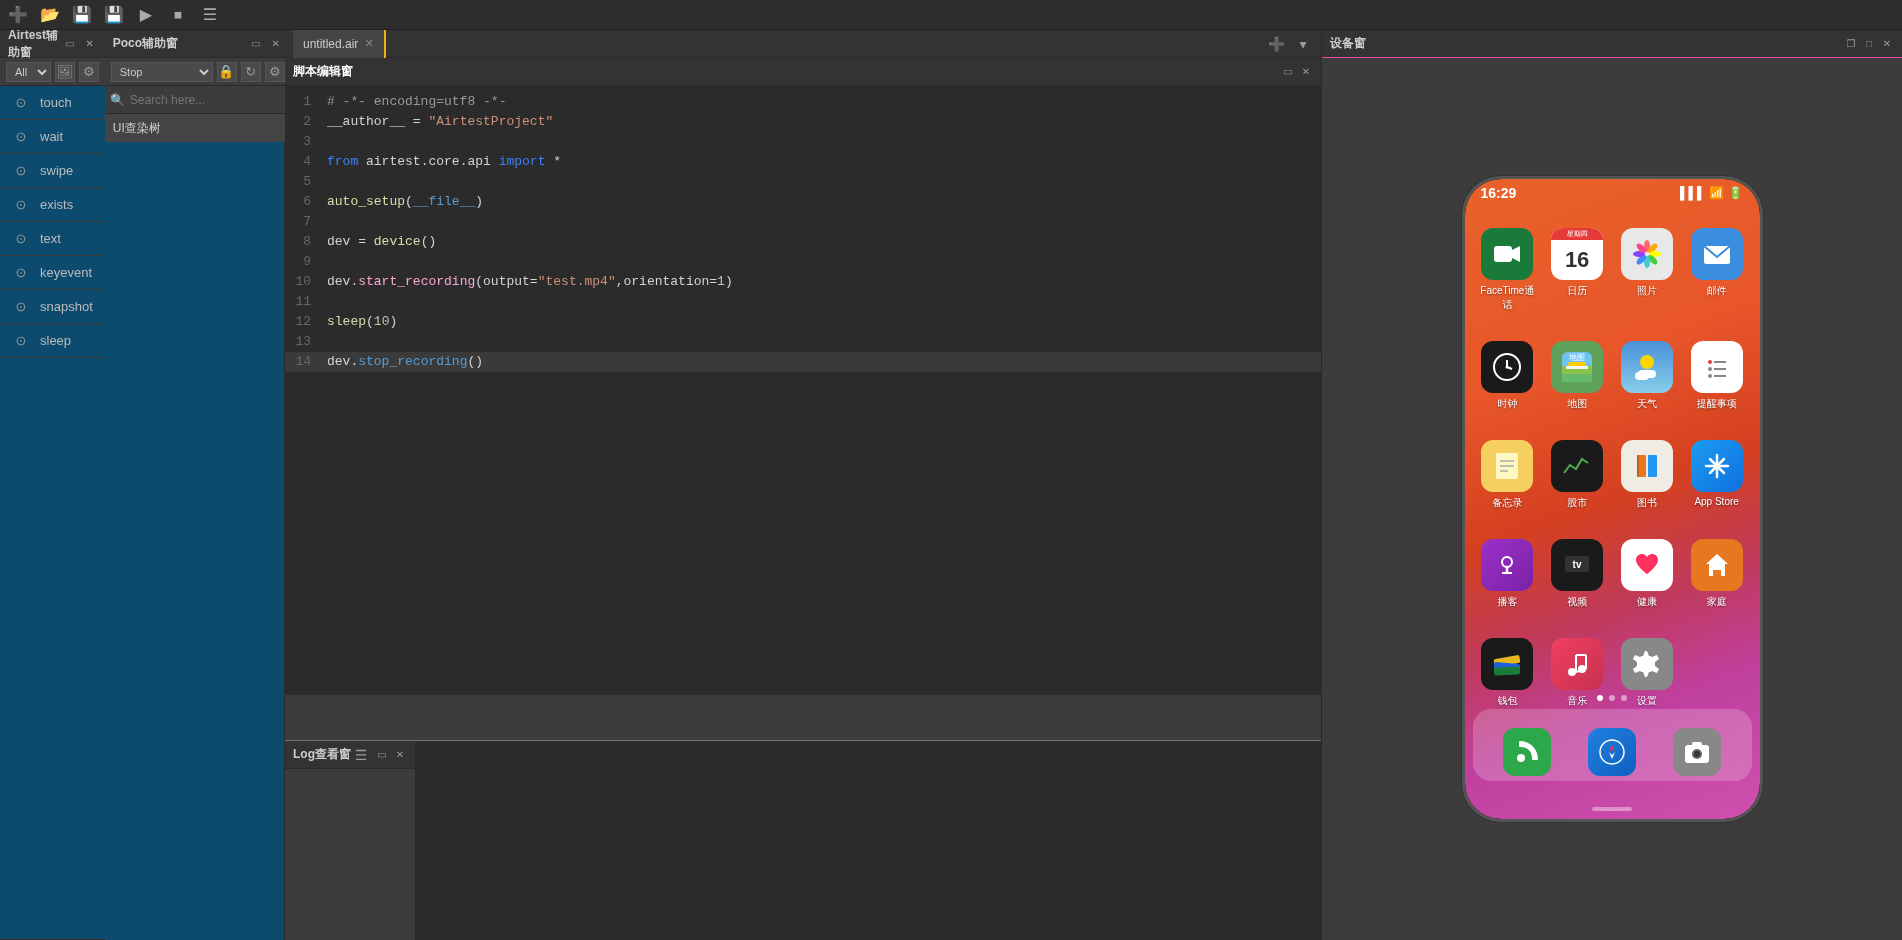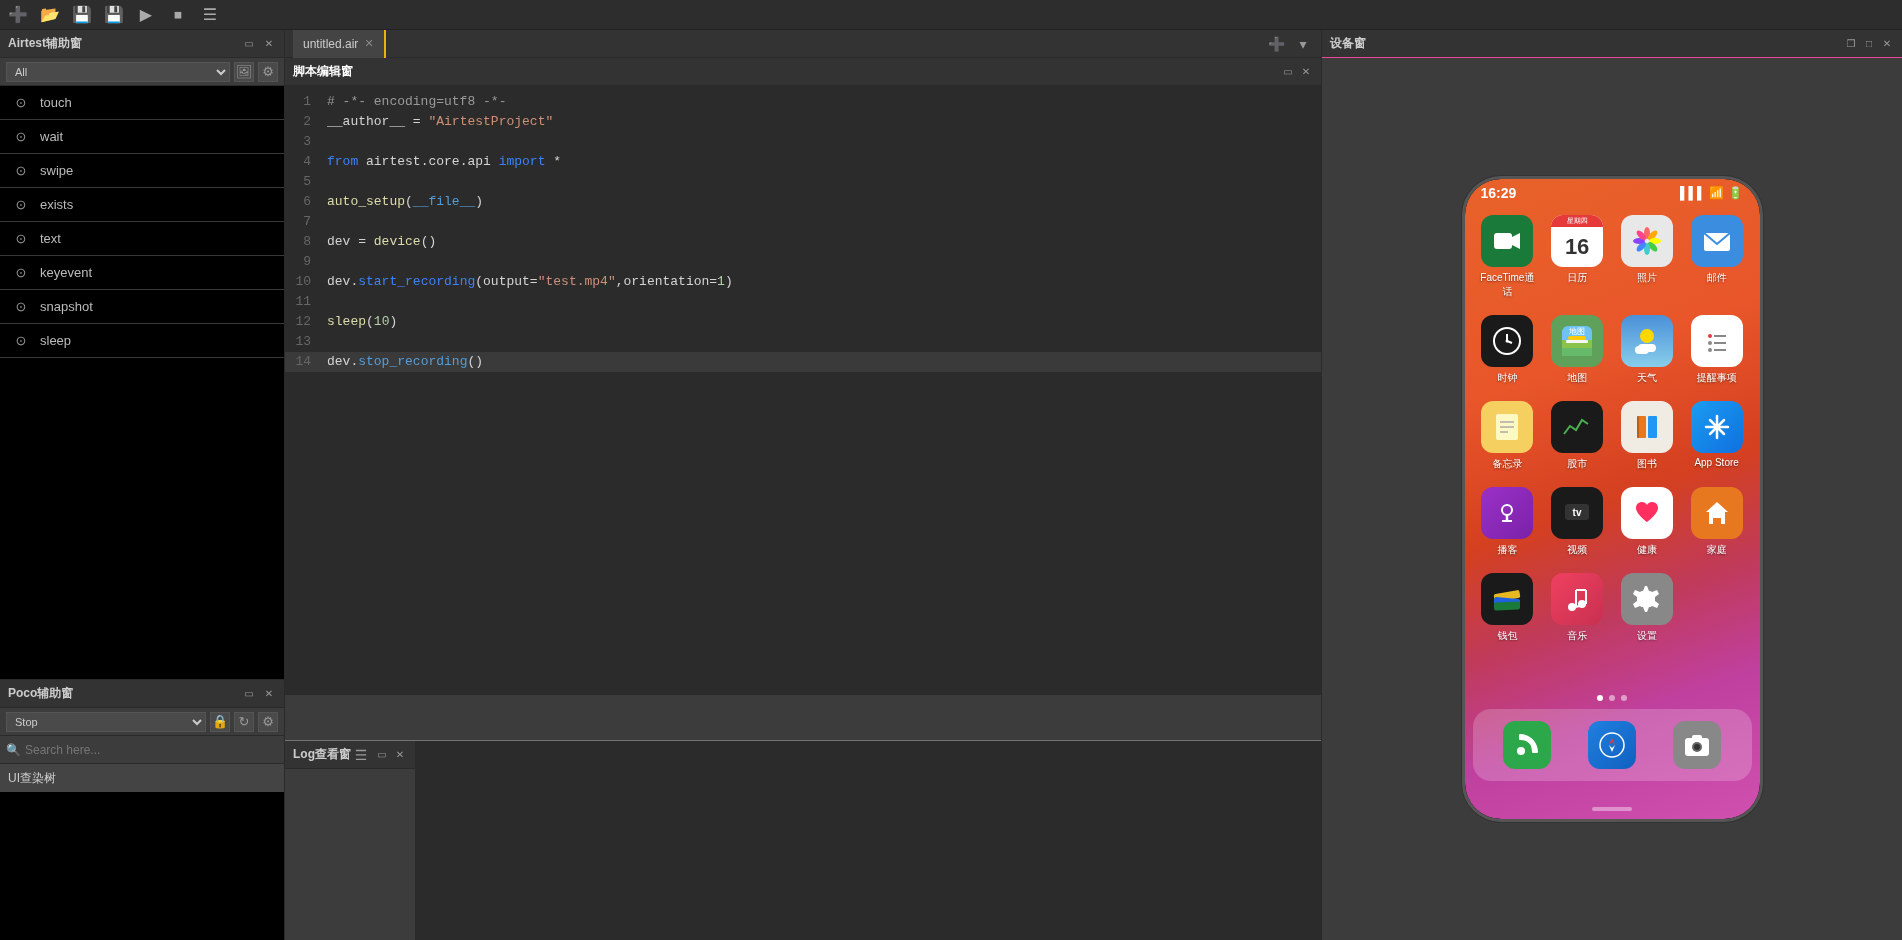--- a/index.html
+++ b/index.html
@@ -41,22 +41,22 @@
     #main {
       display: flex;
       flex: 1;
       overflow: hidden;
     }
 
     
     #left-panel {
       width: 285px;
       display: flex;
-      flex-direction: column;
-      background: #000000;
+      flex-direction: row;
+      background: #0c4a6e;
       border-right: 1px solid #2a2a2a;
       flex-shrink: 0;
     }
 
     
     #airtest-panel {
       flex: 1;
       display: flex;
       flex-direction: column;
       border-bottom: 1px solid #2a2a2a;
@@ -402,20 +402,21 @@
       grid-template-columns: repeat(4, 1fr);
       gap: 8px;
       padding: 8px 12px;
     }
     .app-icon-wrap {
       display: flex;
       flex-direction: column;
       align-items: center;
       gap: 4px;
       cursor: pointer;
+      margin-top: 13px;
     }
     .app-icon {
       width: 52px;
       height: 52px;
       border-radius: 12px;
       display: flex;
       align-items: center;
       justify-content: center;
       font-size: 28px;
     }
@@ -646,21 +647,21 @@
         <div class="code-line">
           <span class="line-num">8</span>
           <span class="line-content"><span class="kw-plain">dev = </span><span class="kw-func">device</span><span class="kw-plain">()</span></span>
         </div>
         <div class="code-line">
           <span class="line-num">9</span>
           <span class="line-content"> </span>
         </div>
         <div class="code-line">
           <span class="line-num">10</span>
-          <span class="line-content"><span class="kw-plain">dev.</span><span class="kw-func" style="color:#3b82f6;">start_recording</span><span class="kw-plain">(output=</span><span class="kw-string">"test.mp4"</span><span class="kw-plain">,orientation=</span><span class="kw-number">1</span><span class="kw-plain">)</span></span>
+          <span class="line-content"><span class="kw-plain">dev.</span><span class="kw-func" style="color:#f9a8d4;">start_recording</span><span class="kw-plain">(output=</span><span class="kw-string">"test.mp4"</span><span class="kw-plain">,orientation=</span><span class="kw-number">1</span><span class="kw-plain">)</span></span>
         </div>
         <div class="code-line">
           <span class="line-num">11</span>
           <span class="line-content"> </span>
         </div>
         <div class="code-line">
           <span class="line-num">12</span>
           <span class="line-content"><span class="kw-func">sleep</span><span class="kw-plain">(</span><span class="kw-number">10</span><span class="kw-plain">)</span></span>
         </div>
         <div class="code-line">

